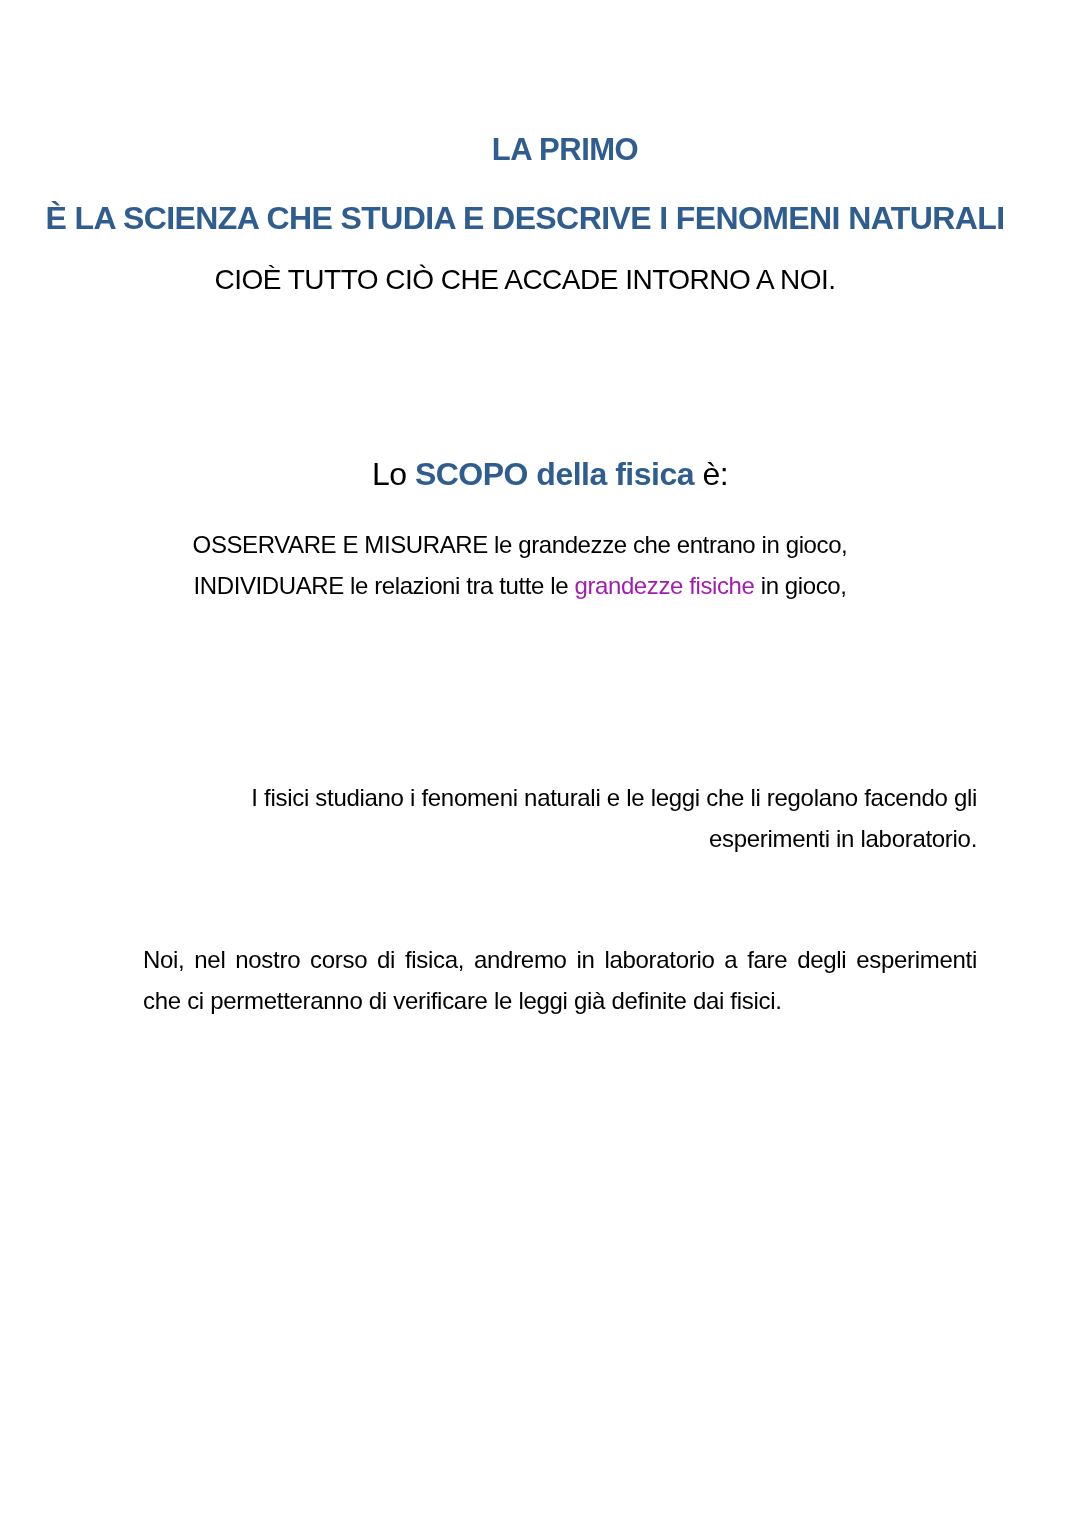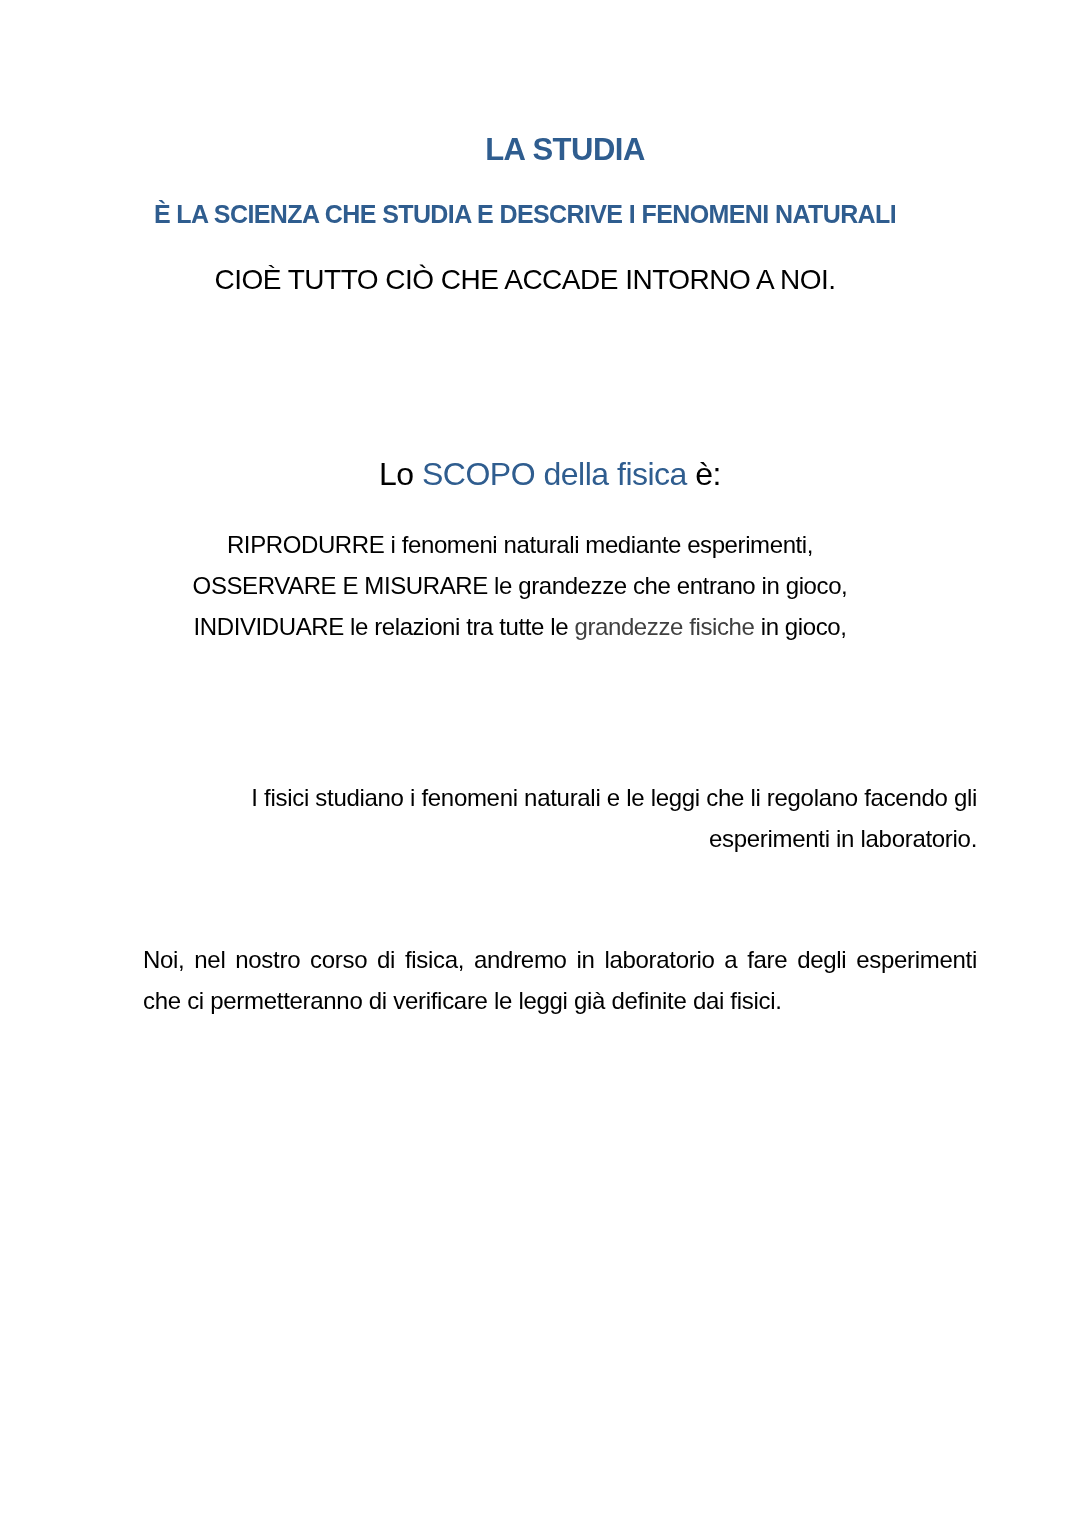--- a/index.html
+++ b/index.html
@@ -29,21 +29,21 @@
       font-weight: bold;
       color: #2f5d8f;
       padding-left: 50px;
       letter-spacing: -0.5px;
     }
     .subtitle {
       position: absolute;
       left: 0; right: 0;
       top: 200px;
       text-align: center;
-      font-size: 25px;
+      font-size: 32px;
       font-weight: bold;
       color: #2f5d8f;
       letter-spacing: -0.6px;
       padding-right: 30px;
     }
     .subline {
       position: absolute;
       left: 0; right: 0;
       top: 264px;
       text-align: center;
@@ -55,61 +55,60 @@
     .scope-title {
       position: absolute;
       left: 0; right: 0;
       top: 456px;
       text-align: center;
       font-size: 32px;
       color: #000;
       padding-left: 20px;
       letter-spacing: -0.5px;
     }
-    .scope-title .hl { color: #2f5d8f; font-weight: normal; }
+    .scope-title .hl { color: #2f5d8f; font-weight: bold; }
     .scope-list {
       position: absolute;
       left: 0; right: 0;
       top: 524px;
       text-align: center;
       font-size: 24px;
       line-height: 41px;
       color: #000;
       letter-spacing: -0.4px;
       padding-right: 40px;
     }
-    .scope-list .red { color: #404040; }
+    .scope-list .red { color: #a21caf; }
     .para {
       position: absolute;
       left: 143px;
       width: 834px;
       font-size: 24px;
       line-height: 41px;
       color: #000;
       letter-spacing: -0.3px;
     }
     .para.justify { text-align: justify; }
     .p1 { top: 777px; text-align: right; }
     .p2 { top: 939px; }
   </style>
 </head>
 <body>
 
 <div class="page">
 
-  <div class="title">LA STUDIA</div>
+  <div class="title">LA PRIMO</div>
 
   <div class="subtitle">È LA SCIENZA CHE STUDIA E DESCRIVE I FENOMENI NATURALI</div>
 
   <div class="subline">CIOÈ TUTTO CIÒ CHE ACCADE INTORNO A NOI.</div>
 
   <div class="scope-title"><span>Lo </span><span class="hl">SCOPO della fisica</span><span> è:</span></div>
 
   <div class="scope-list">
-    <div>RIPRODURRE i fenomeni naturali mediante esperimenti,</div>
     <div>OSSERVARE E MISURARE le grandezze che entrano in gioco,</div>
     <div><span>INDIVIDUARE le relazioni tra tutte le </span><span class="red">grandezze fisiche</span><span> in gioco,</span></div>
   </div>
 
   <div class="para p1">I fisici studiano i fenomeni naturali e le leggi che li regolano facendo gli esperimenti in laboratorio.</div>
 
   <div class="para p2 justify">Noi, nel nostro corso di fisica, andremo in laboratorio a fare degli esperimenti che ci permetteranno di verificare le leggi già definite dai fisici.</div>
 </div>
 
 </body></html>

